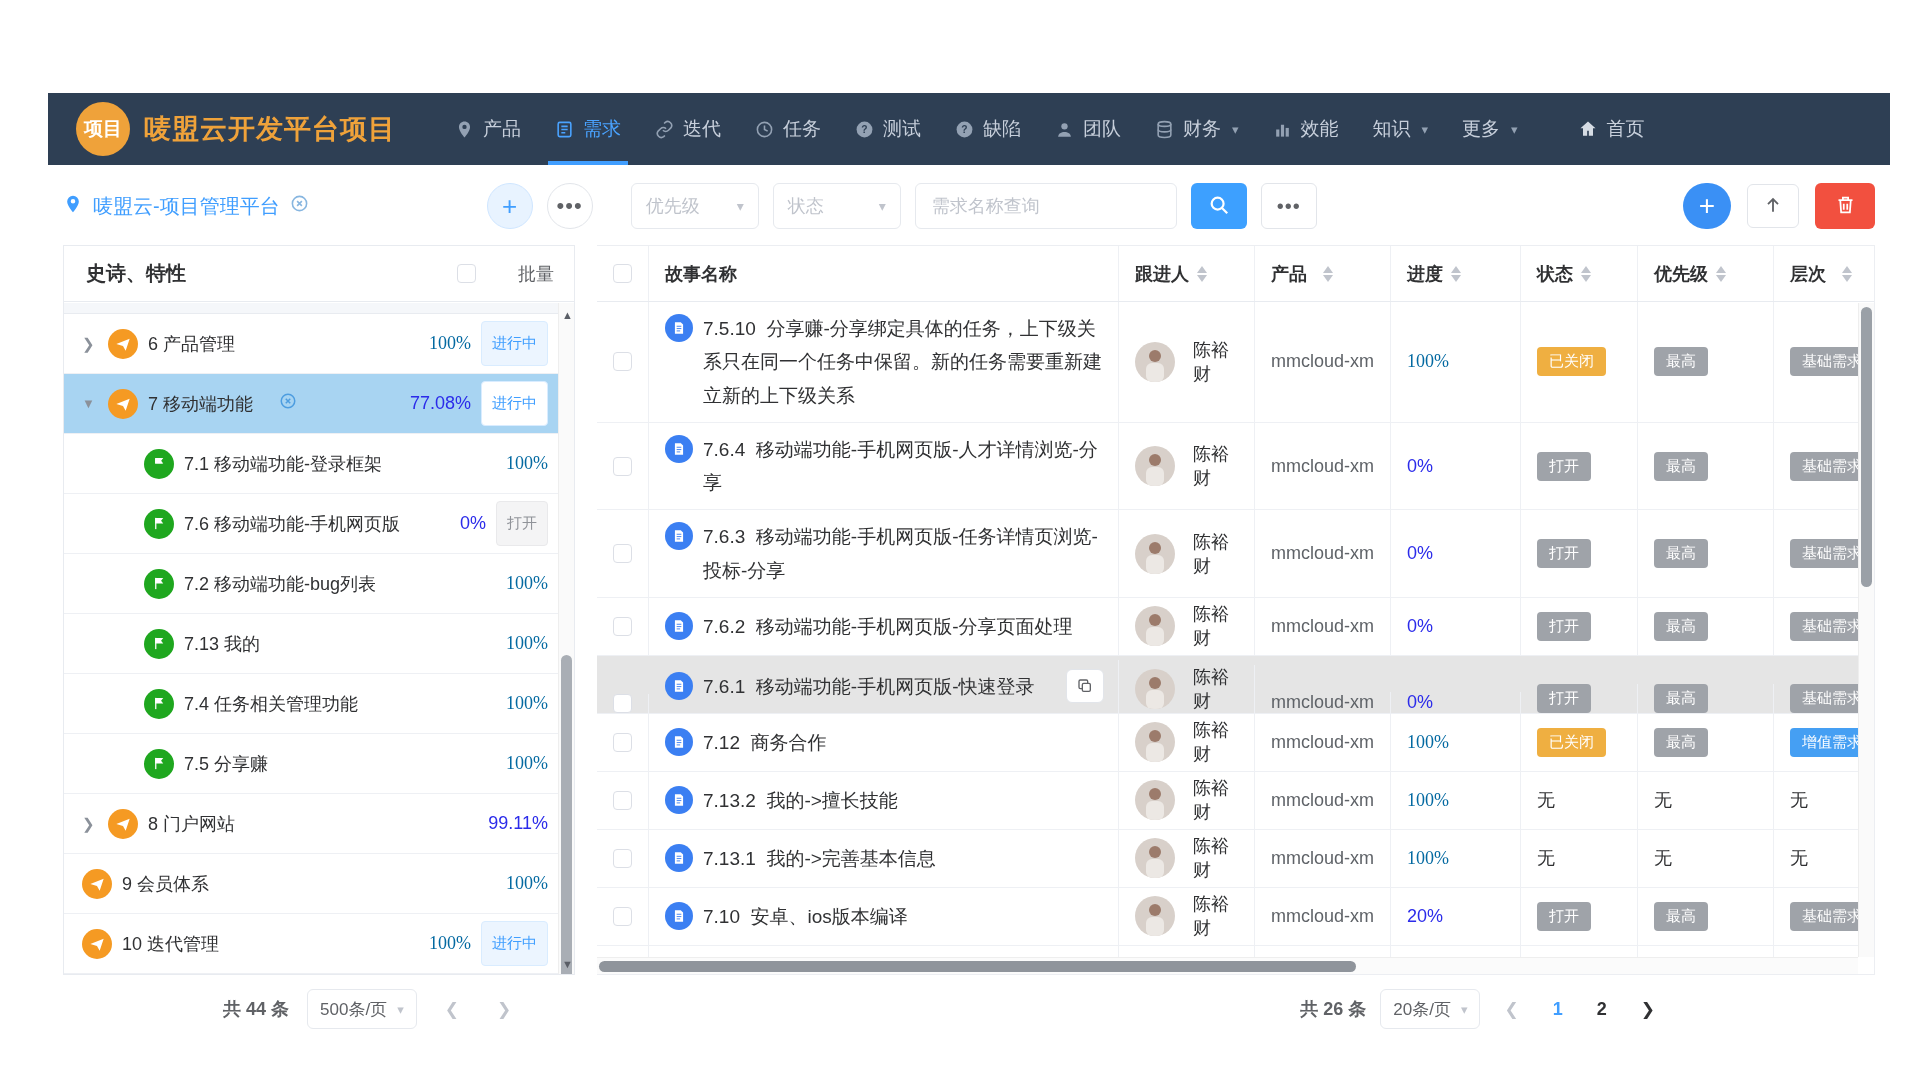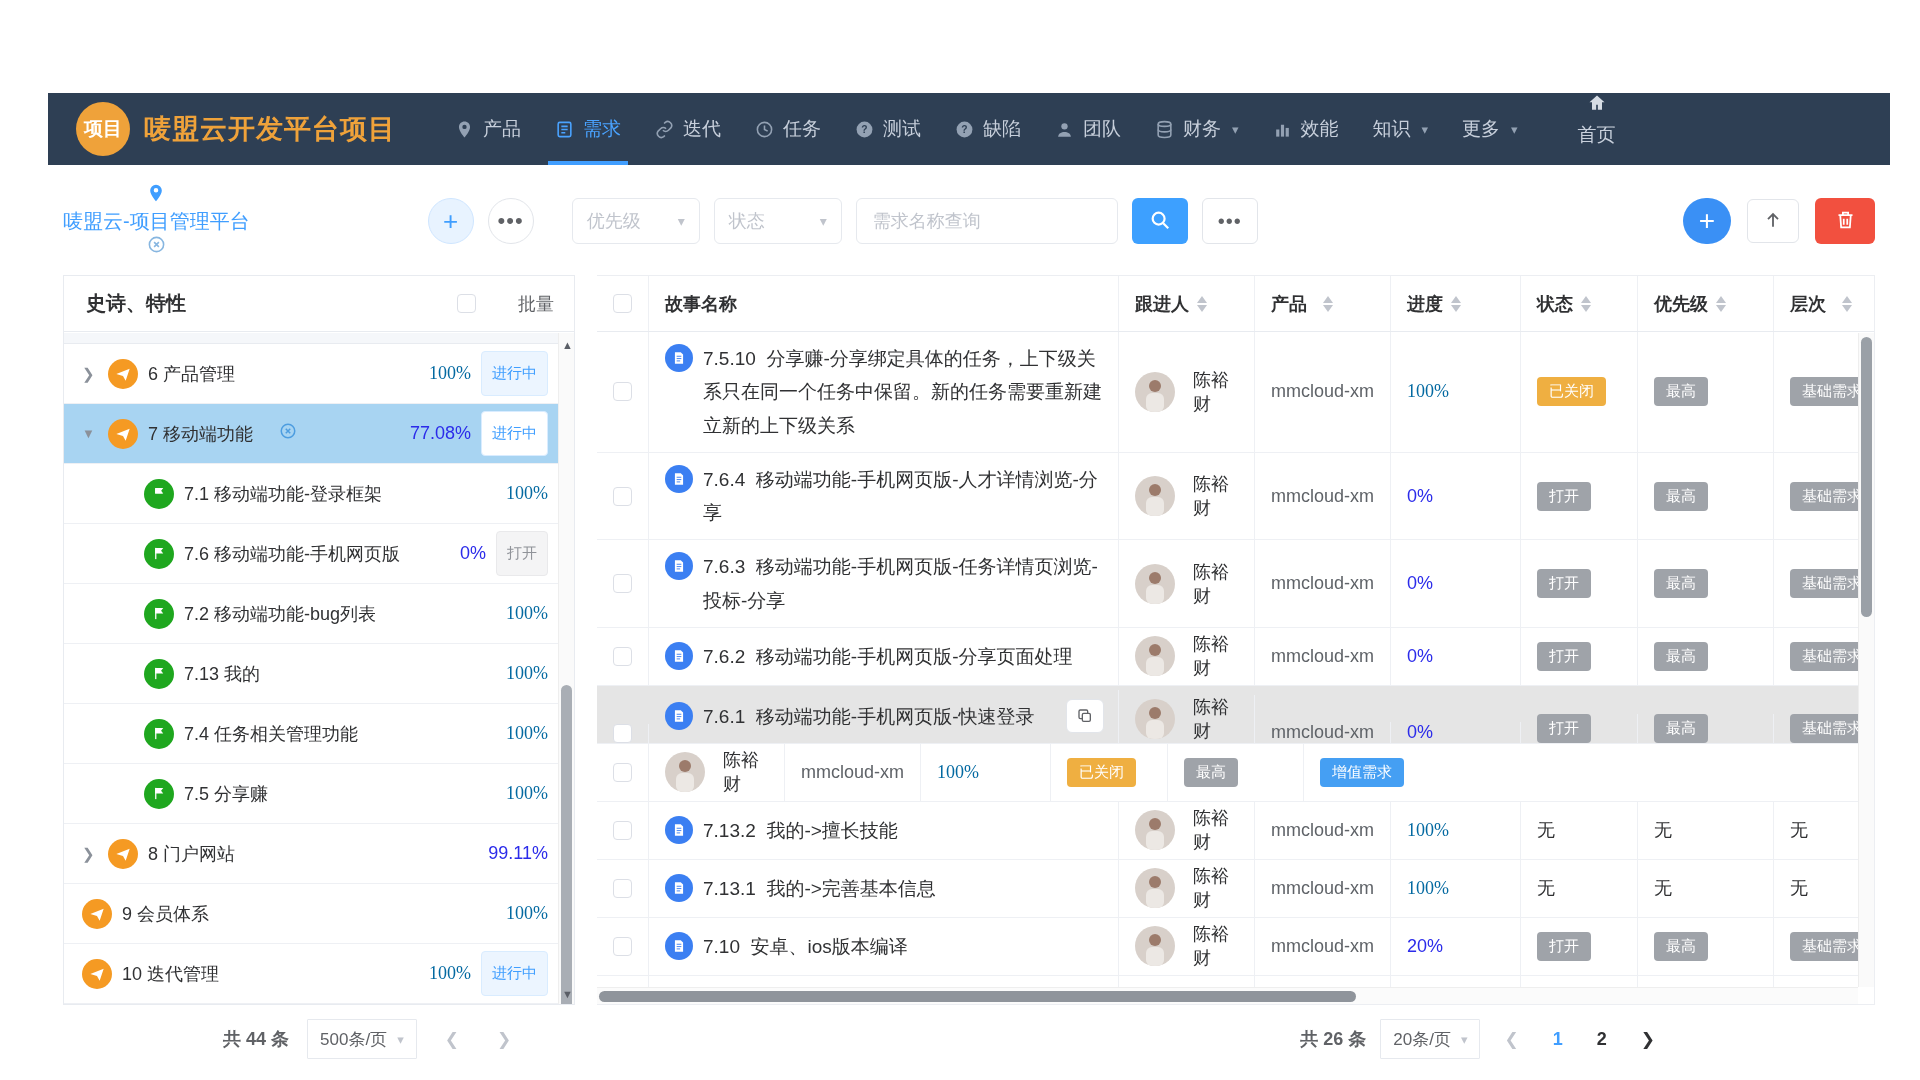--- a/index.html
+++ b/index.html
@@ -12,26 +12,26 @@
   .logo { width:54px; height:54px; border-radius:50%; background:#efa23a; color:#fff; font-size:19px; font-weight:bold; display:flex; align-items:center; justify-content:center; }
   .brand-title { color:#efa23a; font-size:27px; font-weight:bold; letter-spacing:1px; }
   .nav-items { display:flex; align-items:stretch; margin-left:42px; }
   .nav-item { display:flex; align-items:center; gap:9px; color:#c7cfdb; font-size:19px; padding:0 17px; cursor:pointer; position:relative; }
   .nav-item svg { display:block; }
   .nav-item .nico { color:#93a1b3; }
   .nav-item.active { color:#4aa3ff; }
   .nav-item.active .nico { color:#4aa3ff; }
   .nav-item.active::after { content:""; position:absolute; left:10px; right:10px; bottom:0; height:4px; background:#409eff; }
   .chev { color:#93a1b3; font-size:13px; margin-left:2px; }
-  .nav-home { margin-left:26px;flex-direction:column; }
+  .nav-home { margin-left:26px; }
   .nav-home .nico { color:#d6dce4; }
 
   
   .toolbar { display:flex; align-items:center; padding:18px 15px 16px 15px; }
-  .proj { display:flex; align-items:center; gap:0; color:#409eff; font-size:20px;flex-direction:column; }
+  .proj { display:flex; align-items:center; gap:10px; color:#409eff; font-size:20px; }
   .circle-btn { width:46px; height:46px; border-radius:50%; display:flex; align-items:center; justify-content:center; cursor:pointer; }
   .plus-light { background:#e8f3ff; border:1px solid #cfe6ff; color:#409eff; font-size:26px; margin-left:178px; }
   .dots-btn { background:#fff; border:1px solid #e2e5ea; color:#606266; font-size:22px; letter-spacing:1px; margin-left:14px; }
   .select { height:46px; border:1px solid #e6e9ee; border-radius:6px; background:#fff; display:flex; align-items:center; justify-content:space-between; color:#c0c4cc; font-size:18px; padding:0 14px; cursor:pointer; }
   .sel-pri { width:128px; margin-left:38px; }
   .sel-sta { width:128px; margin-left:14px; }
   .search-input { width:262px; height:46px; border:1px solid #e6e9ee; border-radius:6px; background:#fff; color:#c0c4cc; font-size:18px; padding:0 16px; margin-left:14px; display:flex; align-items:center; }
   .search-btn { width:56px; height:46px; border-radius:6px; background:#3da0ff; border:none; margin-left:14px; display:flex; align-items:center; justify-content:center; cursor:pointer; }
   .more-btn { width:56px; height:46px; border-radius:6px; background:#fff; border:1px solid #e2e5ea; margin-left:14px; color:#606266; font-size:20px; letter-spacing:1px; display:flex; align-items:center; justify-content:center; cursor:pointer; }
   .tb-right { margin-left:auto; display:flex; align-items:center; gap:16px; }
@@ -104,21 +104,21 @@
   .sortcaret .d { border-top:7px solid #c0c4cc; }
   .copy-btn { position:absolute; right:14px; top:50%; transform:translateY(-50%); width:38px; height:34px; border:1px solid #e2e5ea; background:#fff; border-radius:6px; display:flex; align-items:center; justify-content:center; color:#606266; }
   .vscroll { position:absolute; top:57px; right:0; bottom:17px; width:16px; background:#fafafa; border-left:1px solid #eee; }
   .vthumb { position:absolute; top:4px; left:2px; width:11px; height:280px; background:#9aa0a7; border-radius:6px; }
   .hscroll { position:absolute; left:0; right:16px; bottom:0; height:17px; background:#fbfbfb; border-top:1px solid #eee; }
   .hthumb { position:absolute; top:3px; left:2px; width:60%; height:11px; background:#8f949b; border-radius:6px; }
   .clip-row { overflow:hidden; height:26px; border-bottom:none; }
 
   
   .footers { display:flex; padding:14px 15px 0 15px; align-items:center; font-size:18px; color:#606266; font-weight:bold; }
-  .pgsel { height:40px; border:1px solid #e6e9ee; border-radius:1px; display:flex; align-items:center; gap:10px; padding:0 12px; color:#606266; font-weight:normal; font-size:17px; background:#fff; }
+  .pgsel { height:40px; border:1px solid #e6e9ee; border-radius:6px; display:flex; align-items:center; gap:10px; padding:0 12px; color:#606266; font-weight:normal; font-size:17px; background:#fff; }
   .pg-arrow { font-size:17px; color:#c0c4cc; padding:0 10px; font-weight:normal; }
   .pg-arrow.on { color:#303133; }
   .pgnum { padding:0 10px; color:#303133; }
   .pgnum.active { color:#409eff; }
   .left-foot { display:flex; align-items:center; gap:18px; margin-left:160px; }
   .right-foot { display:flex; align-items:center; gap:14px; margin-left:auto; margin-right:210px; }
 </style>
 </head>
 <body>
 
@@ -704,20 +704,31 @@
           </div>
         <div class="cell c-level">
             <span class="pill gray">基础需求</span>
           </div>
       </div>
 
       <div class="trow2">
         <div class="cell c-check">
             <span class="checkbox"></span>
           </div>
+        <div class="cell c-name">
+            <div class="namewrap">
+              <span class="doc-ic">
+                <svg width="14" height="14" viewBox="0 0 24 24" fill="#fff">
+                  <path d="M5 2h10l4 4v16H5z"></path>
+                  <path d="M8 9h8M8 13h8M8 17h6" stroke="#3b7ff2" stroke-width="1.6"></path>
+                </svg>
+              </span>
+              <span class="nametext">7.12  商务合作</span>
+            </div>
+          </div>
         <div class="cell c-follow">
             <span class="avatar"><svg width="40" height="40" viewBox="0 0 40 40">
                 <rect width="40" height="40" fill="#d8d0ca"></rect>
                 <circle cx="20" cy="14" r="6" fill="#9c7b6b"></circle>
                 <rect x="11" y="21" width="18" height="19" rx="6" fill="#ece8e4"></rect>
               </svg></span>
             <span>陈裕财</span>
           </div>
         <div class="cell c-prod">
             <span>mmcloud-xm</span>

